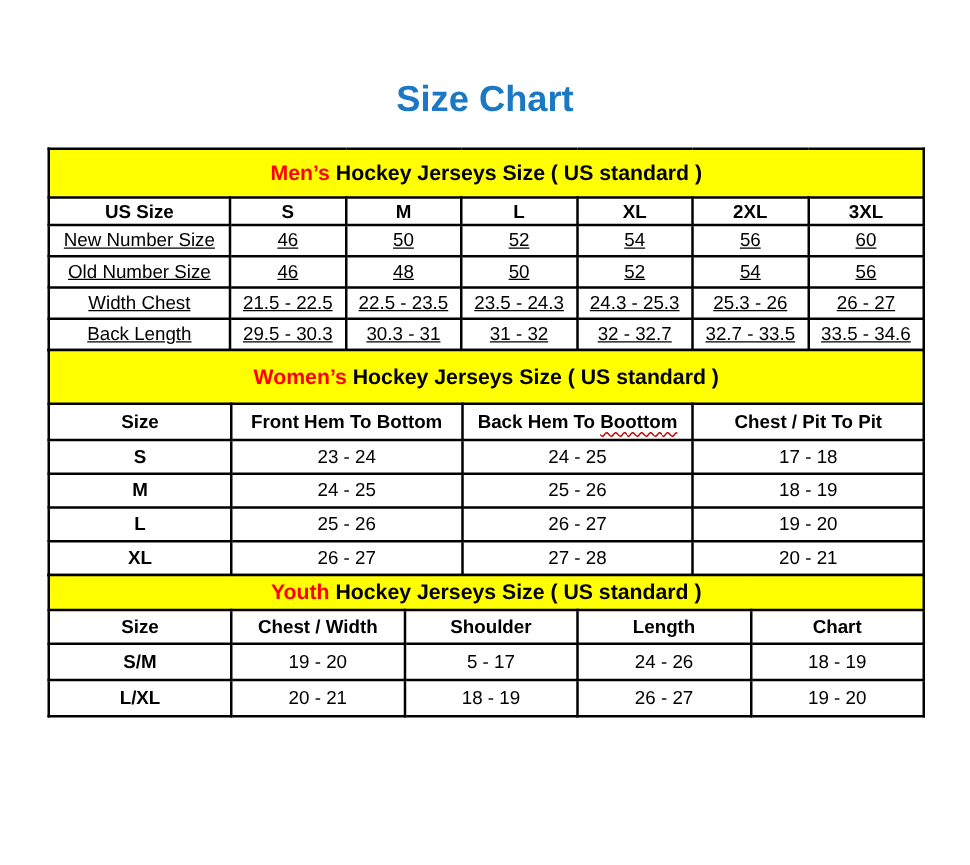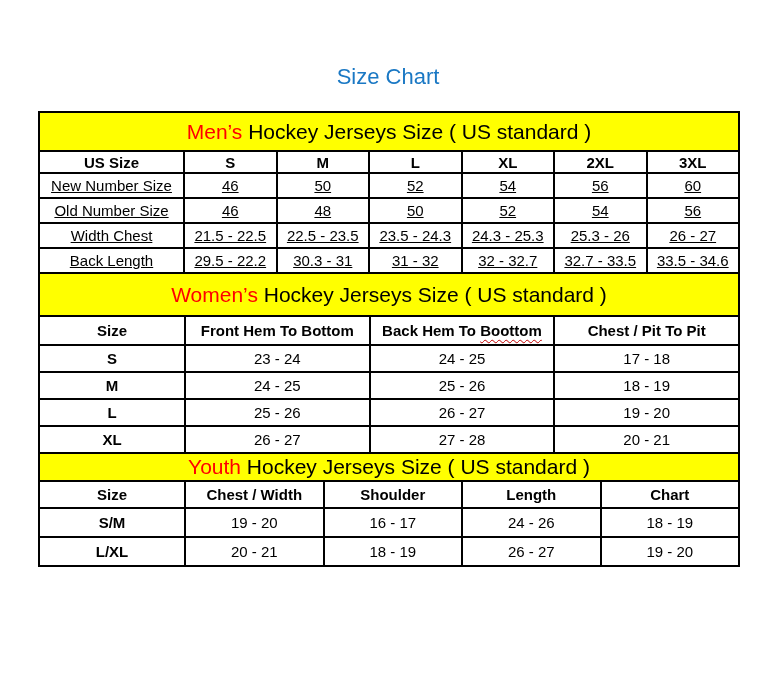--- a/index.html
+++ b/index.html
@@ -15,22 +15,22 @@
   .page {
     width: 776px;
     height: 692px;
     position: relative;
   }
   h1.page-title {
     margin: 0;
     padding-top: 64px;
     padding-bottom: 21px;
     text-align: center;
-    font-size: 22px;
-    font-weight: normal;
+    font-size: 29px;
+    font-weight: bold;
     letter-spacing: 0px;
     color: var(--title-color, #1A78C4);
   }
   .tables-wrap {
     margin-left: 38px;
     width: 702px;
   }
   table.size-table {
     width: 702px;
     table-layout: fixed;
@@ -44,22 +44,22 @@
     border: 2px solid var(--border-color, #000000);
     text-align: center;
     vertical-align: middle;
     font-size: 15px;
     padding: 1px 3px;
     overflow: hidden;
     white-space: nowrap;
   }
   .size-table td.band {
     background: var(--band-bg, #FFFF00);
-    font-weight: normal;
-    font-size: 21px;
+    font-weight: bold;
+    font-size: 17px;
   }
   .size-table td.band .hl {
     color: var(--highlight-color, #FF0000);
   }
   .size-table th.colhead { font-weight: bold; }
   .size-table .rowlabel   { font-weight: bold; }
   .t-mens .rowlabel       { font-weight: normal; } 
   .size-table td.datacell { font-weight: normal; }
 
   
@@ -138,21 +138,21 @@
             <td class="rowlabel">Width Chest</td>
             <td class="datacell">21.5 - 22.5</td>
             <td class="datacell">22.5 - 23.5</td>
             <td class="datacell">23.5 - 24.3</td>
             <td class="datacell">24.3 - 25.3</td>
             <td class="datacell">25.3 - 26</td>
             <td class="datacell">26 - 27</td>
           </tr>
           <tr class="data">
             <td class="rowlabel">Back Length</td>
-            <td class="datacell">29.5 - 22.2</td>
+            <td class="datacell">29.5 - 30.3</td>
             <td class="datacell">30.3 - 31</td>
             <td class="datacell">31 - 32</td>
             <td class="datacell">32 - 32.7</td>
             <td class="datacell">32.7 - 33.5</td>
             <td class="datacell">33.5 - 34.6</td>
           </tr>
         </tbody>
       </table>
       <table class="size-table t-womens">
         <colgroup>
@@ -212,21 +212,21 @@
           <tr class="head">
             <th class="colhead">Size</th>
             <th class="colhead">Chest / Width</th>
             <th class="colhead">Shoulder</th>
             <th class="colhead">Length</th>
             <th class="colhead">Chart</th>
           </tr>
           <tr class="data">
             <td class="rowlabel">S/M</td>
             <td class="datacell">19 - 20</td>
-            <td class="datacell">16 - 17</td>
+            <td class="datacell">5 - 17</td>
             <td class="datacell">24 - 26</td>
             <td class="datacell">18 - 19</td>
           </tr>
           <tr class="data">
             <td class="rowlabel">L/XL</td>
             <td class="datacell">20 - 21</td>
             <td class="datacell">18 - 19</td>
             <td class="datacell">26 - 27</td>
             <td class="datacell">19 - 20</td>
           </tr>

